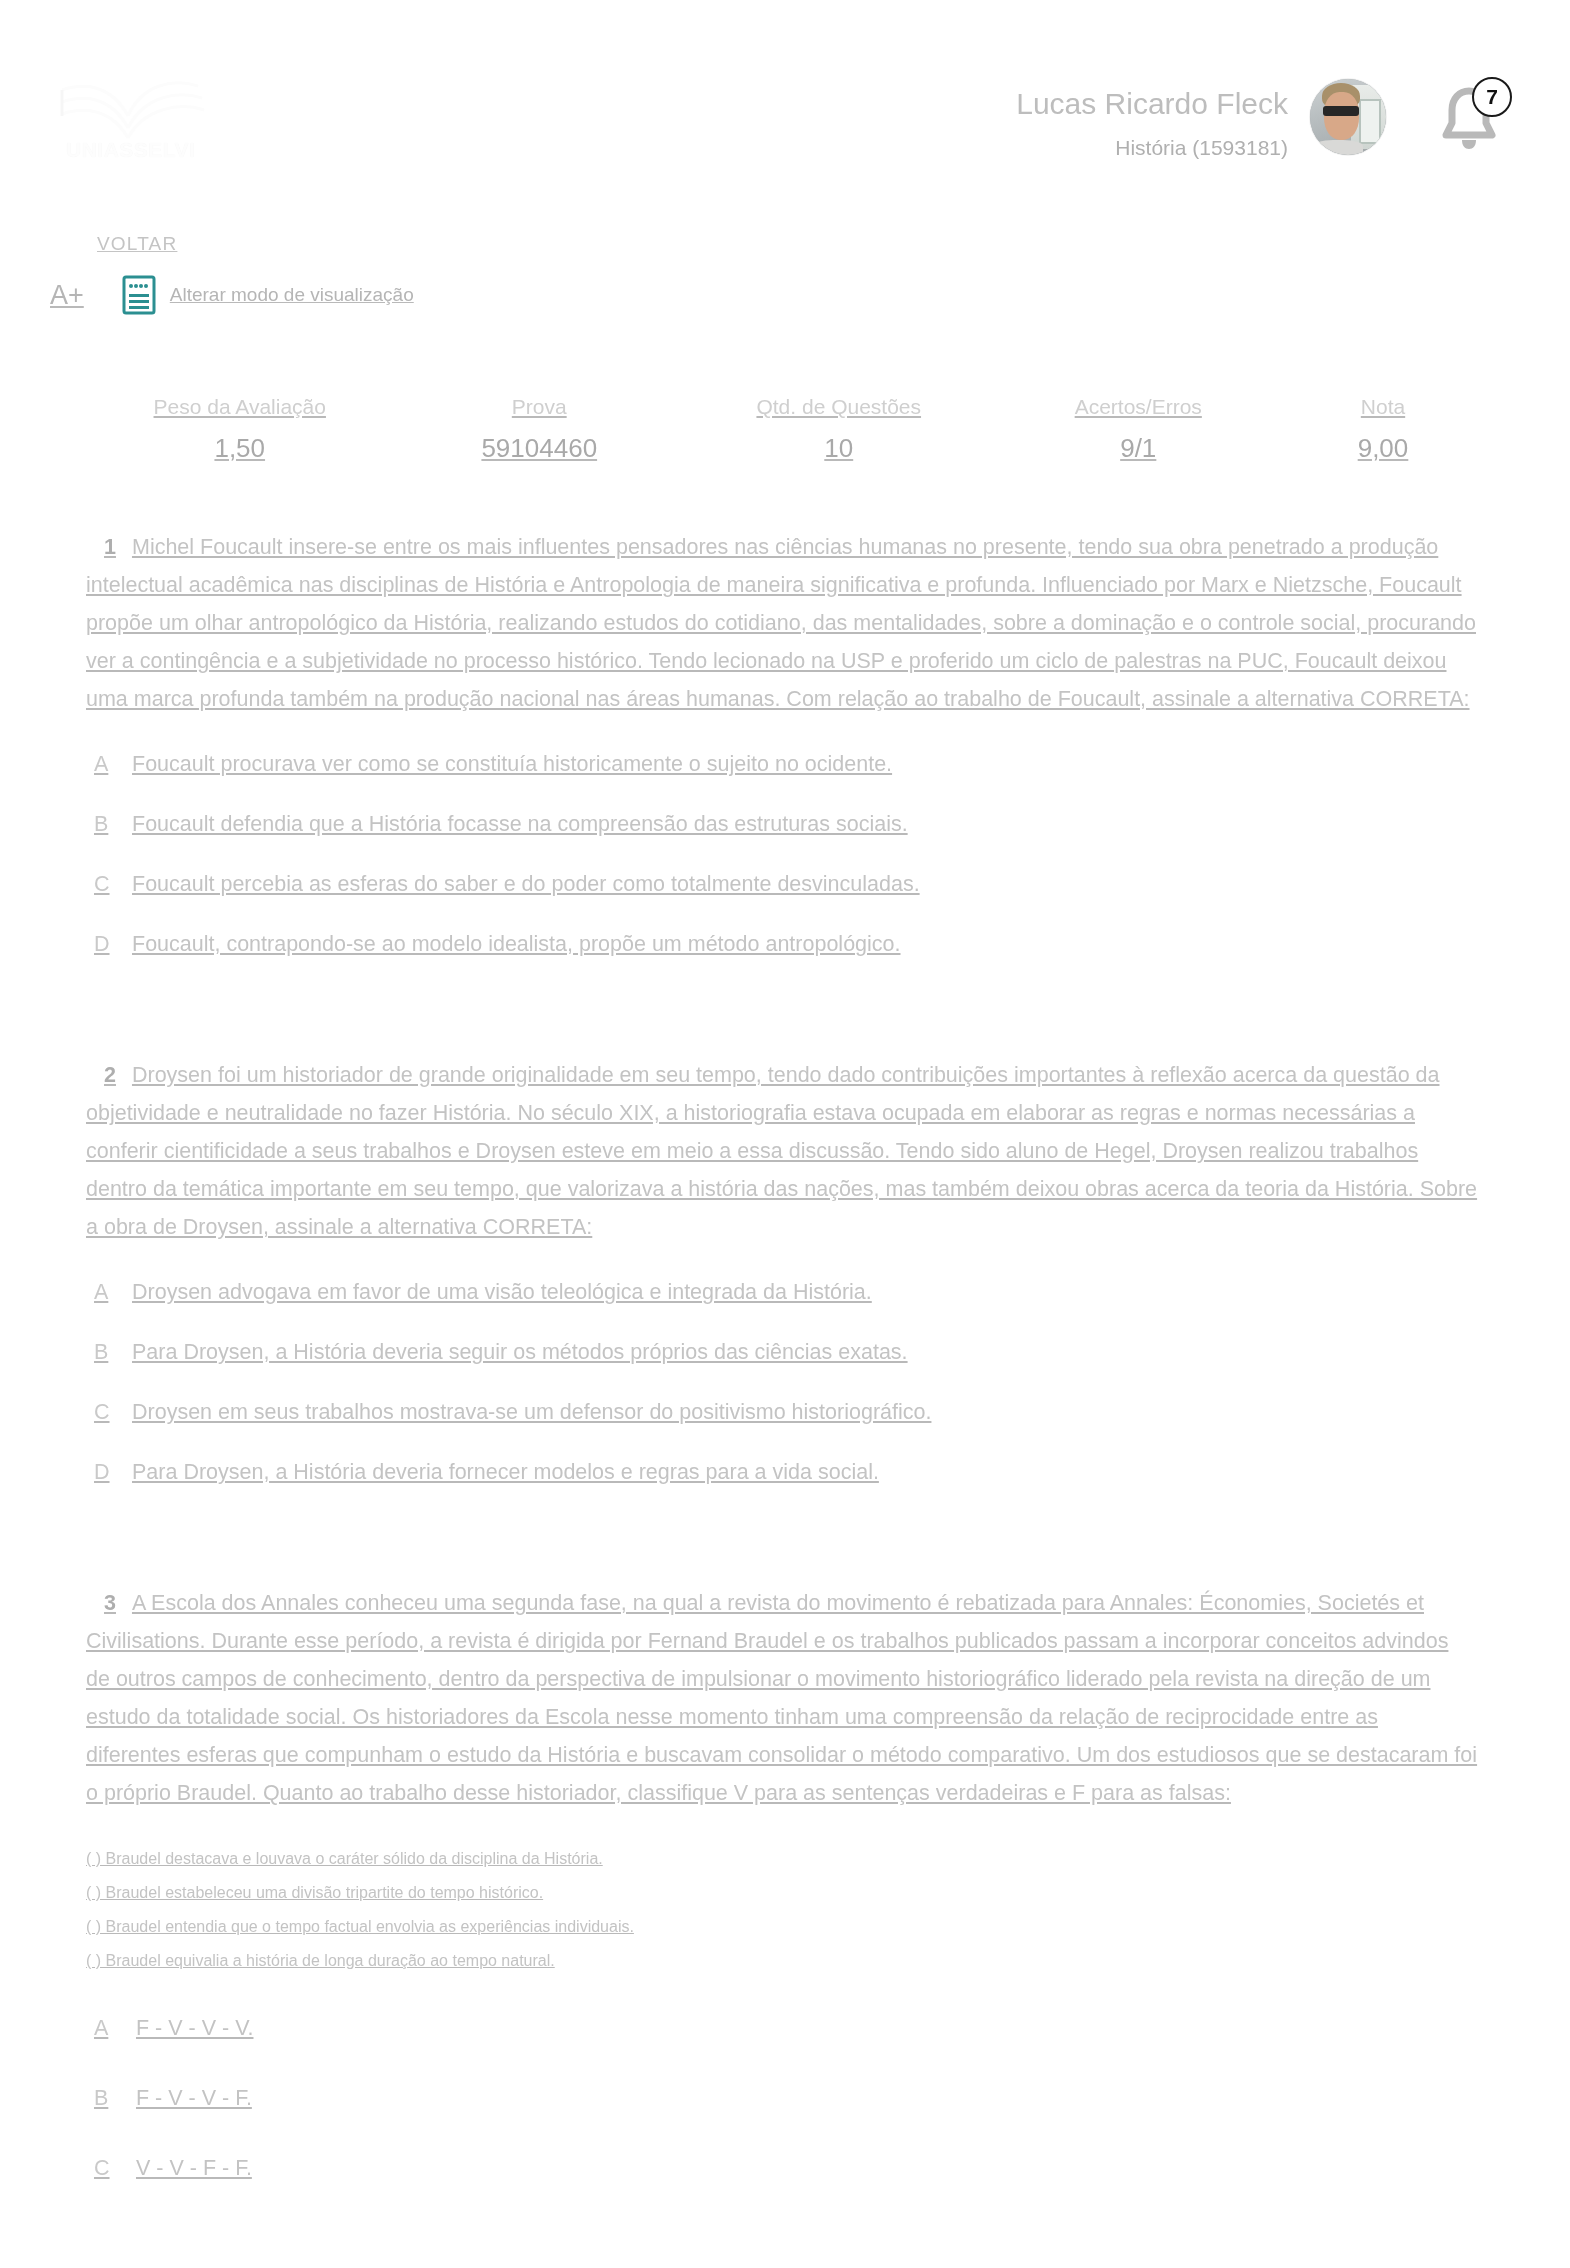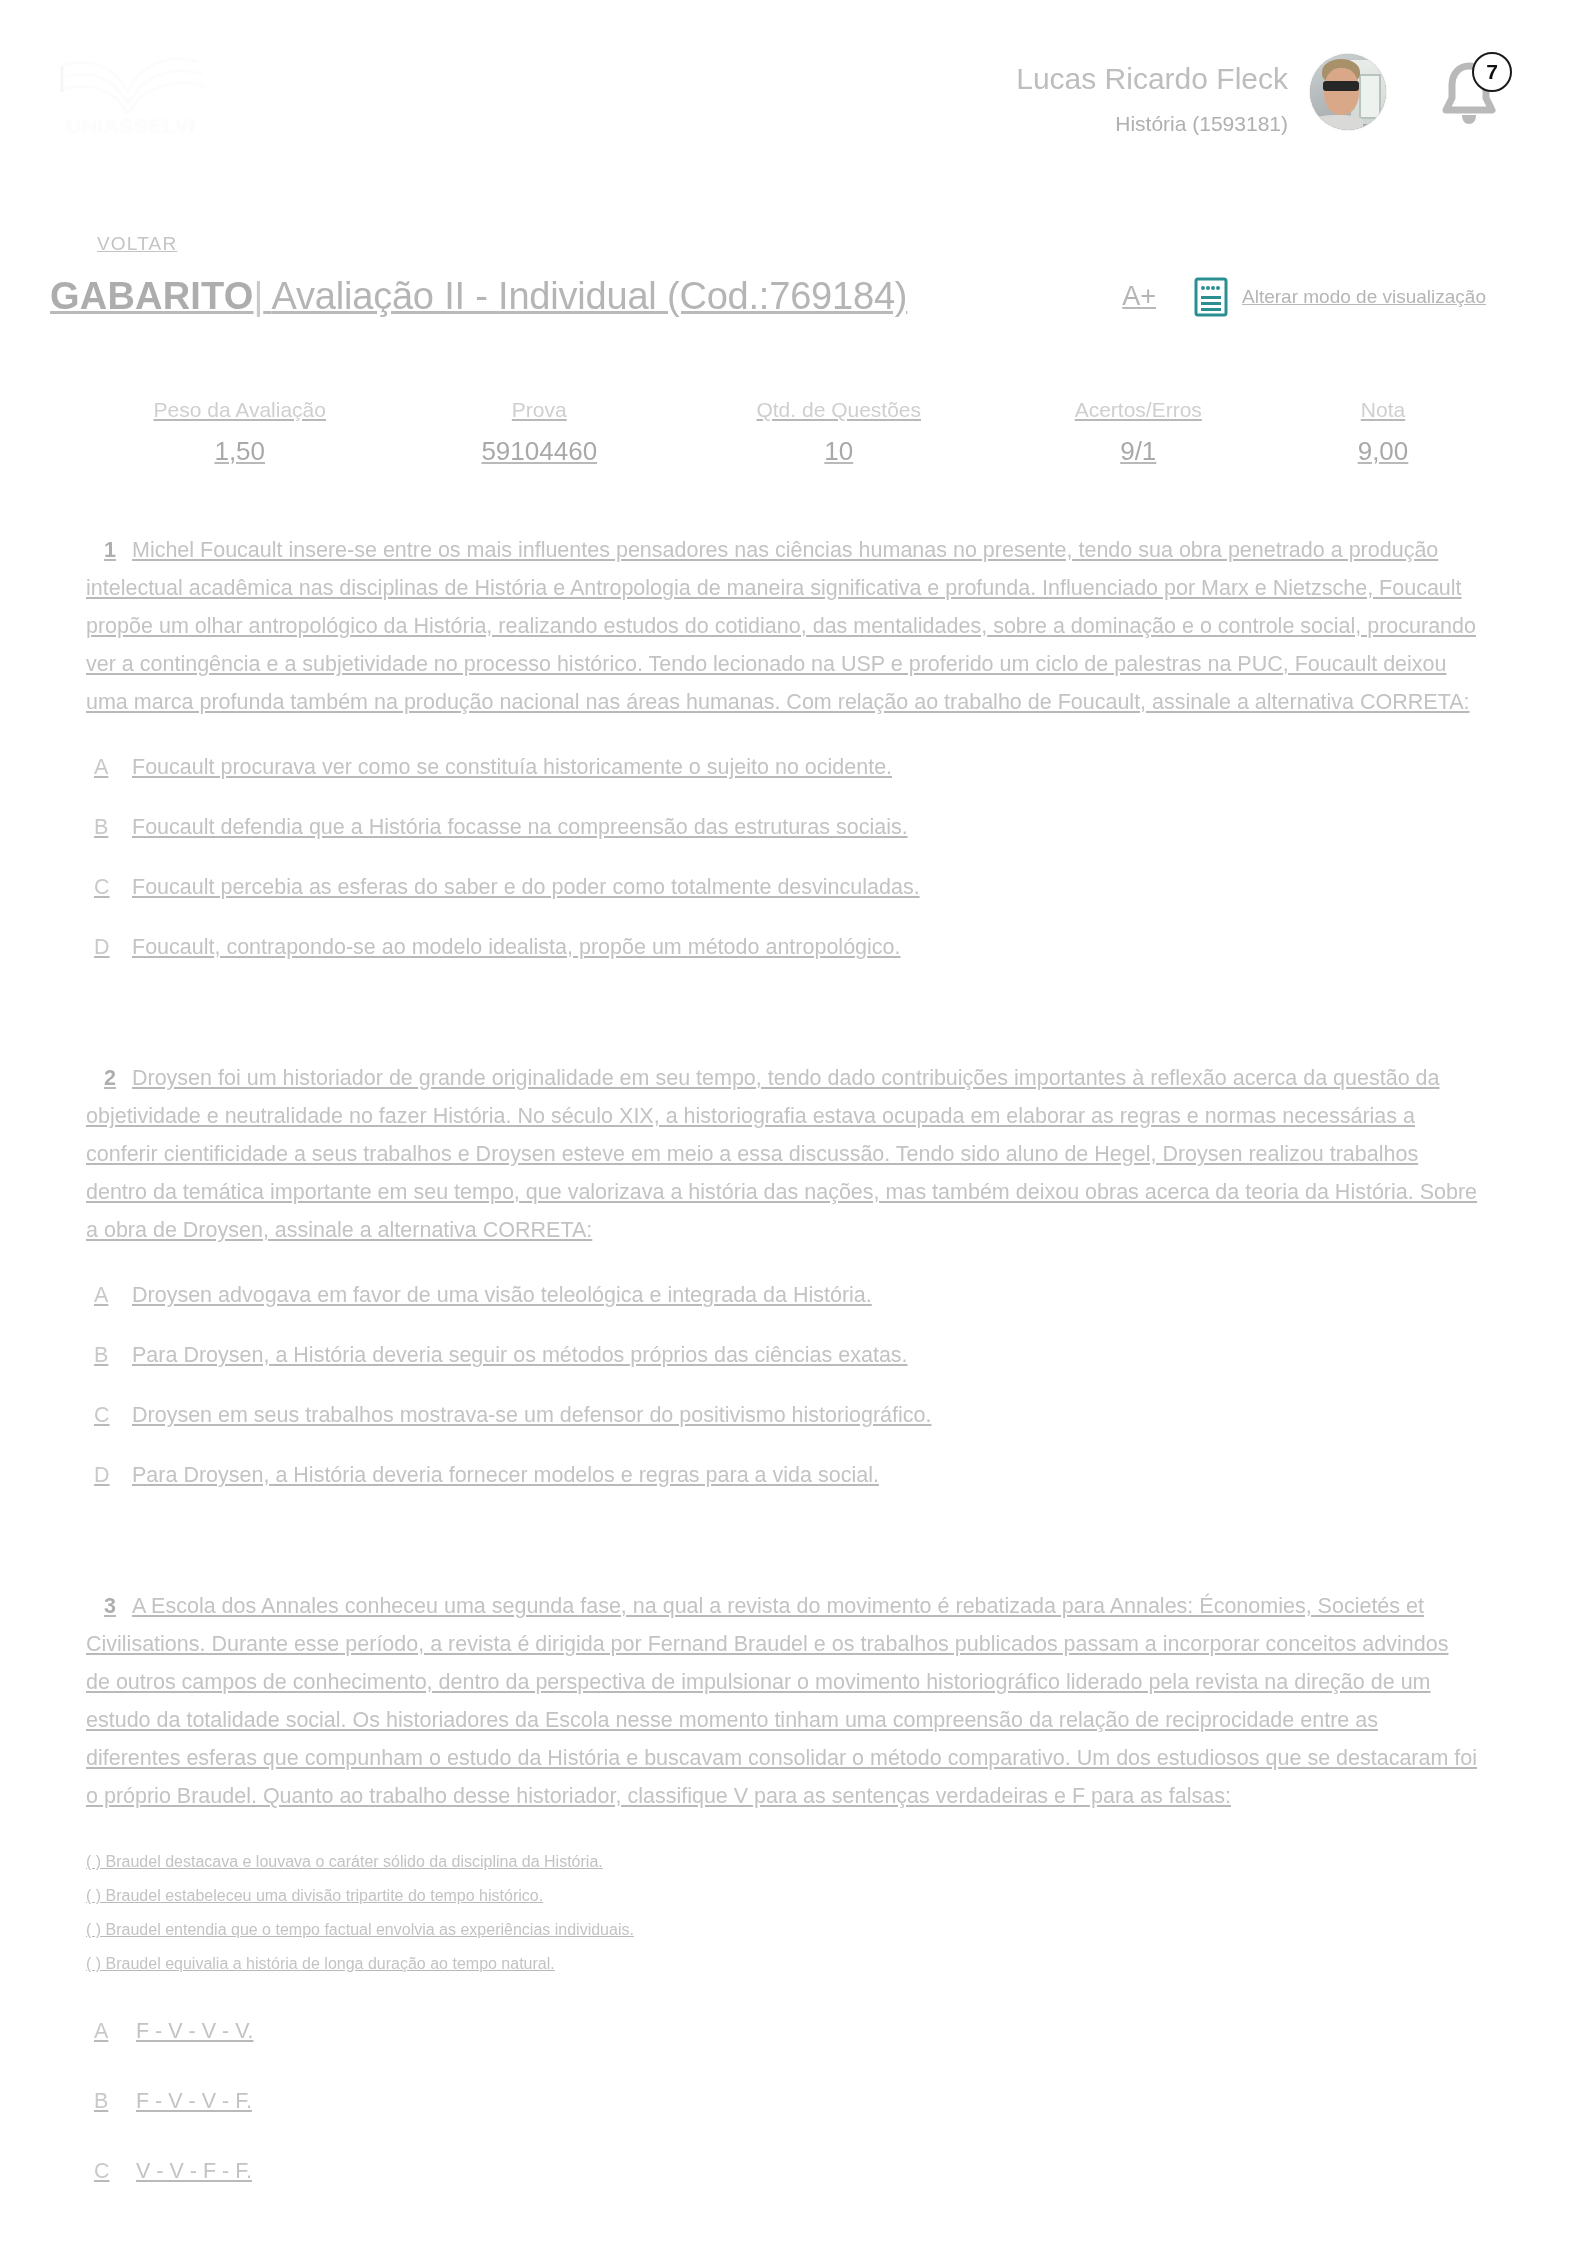--- a/index.html
+++ b/index.html
@@ -17,21 +17,21 @@
     color: #b9b9b9;
     -webkit-font-smoothing: antialiased;
   }
 
   
   .topbar {
     position: relative;
     height: 185px;
     padding: 0 62px 0 52px;
     display: flex;
-    align-items: flex-start;
+    align-items: center;
     justify-content: space-between;
   }
   .logo-wrap {
     margin-top: 52px;
     width: 170px;
     height: 86px;
     position: relative;
   }
   .logo-svg { display: block; }
   .logo-text {
@@ -310,24 +310,20 @@
       <div class="badge">7</div>
     </div>
   </div>
 </div>
 
 <div class="page">
 
   <a class="back-link" href="#">VOLTAR</a>
 
   <div class="title-row">
-    <div class="title">
-      <span class="strong">GABARITO</span><span class="sep">|</span>
-      <span>Avaliação II - Individual (Cod.:769184)</span>
-    </div>
 
     <div class="title-actions">
       <div class="font-size-btn">A+</div>
       <div class="view-mode">
         <svg class="view-icon" width="34" height="40" viewBox="0 0 34 40">
           <rect x="2" y="2" width="30" height="36" rx="2" fill="#ffffff" stroke="#2b8f91" stroke-width="3"></rect>
           <circle cx="9" cy="11" r="2" fill="#2b8f91"></circle>
           <circle cx="14" cy="11" r="2" fill="#2b8f91"></circle>
           <circle cx="19" cy="11" r="2" fill="#2b8f91"></circle>
           <circle cx="24" cy="11" r="2" fill="#2b8f91"></circle>

